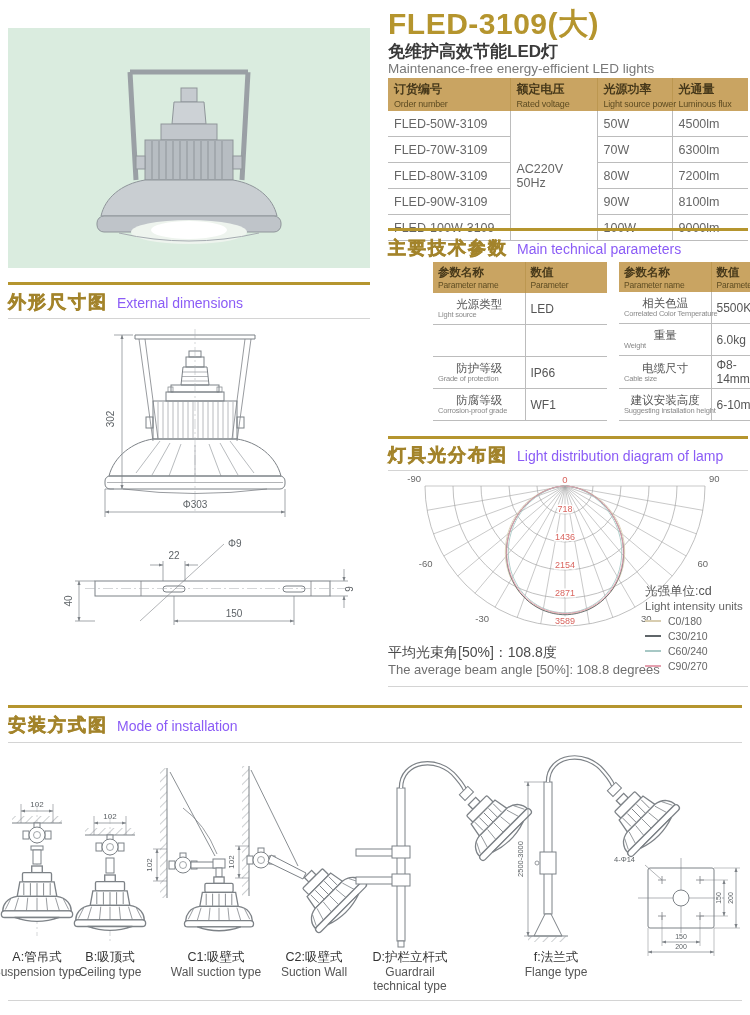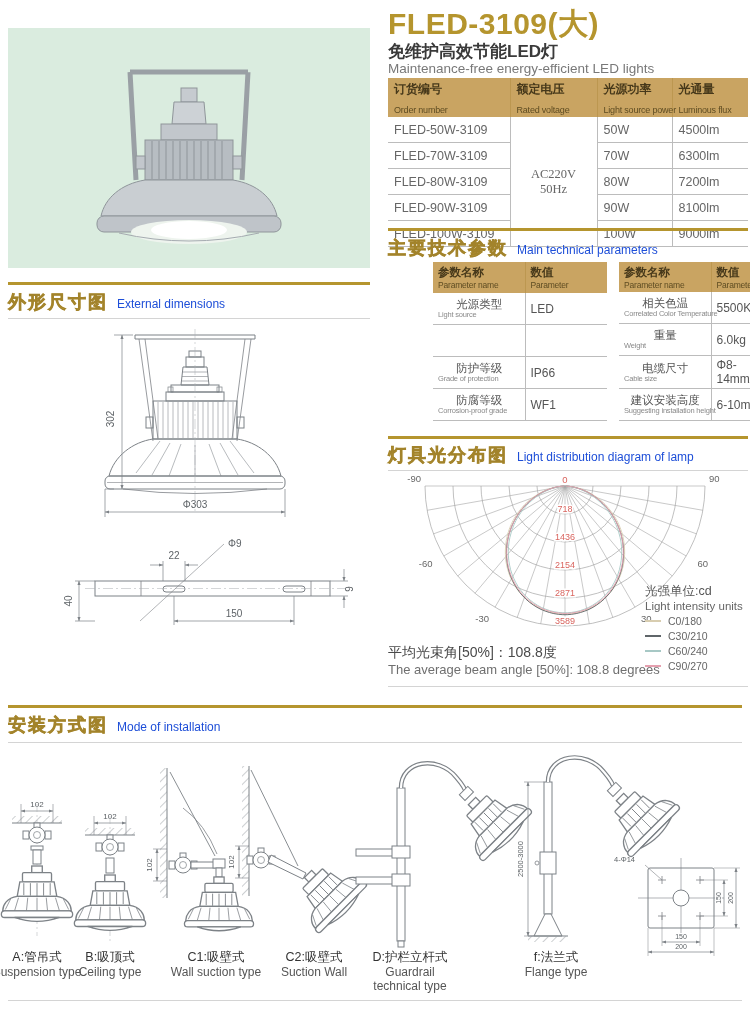--- a/index.html
+++ b/index.html
@@ -5,40 +5,40 @@
   html,body{margin:0;padding:0;background:#fff;}
   .page{position:relative;width:750px;height:1015px;background:#fff;overflow:hidden;
         font-family:"Liberation Sans",sans-serif;border-radius:27px;}
   .abs{position:absolute;}
   .gold-line{background:#b5952e;height:3px;}
   .thin-line{background:#d4d4d4;height:1px;}
 
   
   .sec-head{white-space:nowrap;}
   .sec-head .cn{font-size:18px;font-weight:bold;color:#c7a43e;-webkit-text-stroke:0.6px #a2832b;letter-spacing:2px;}
-  .sec-head .en{font-size:12px;color:#1d4ed8;margin-left:9px;}
+  .sec-head .en{font-size:14px;color:#8b5cf6;margin-left:9px;}
 
   
   .model-title{font-size:30px;font-weight:bold;color:#b5952e;letter-spacing:0.5px;}
   .sub-cn{font-size:17px;font-weight:bold;color:#3a3a3a;}
   .sub-en{font-size:13.5px;color:#787878;}
 
   
   .photo{background:#daecdf;}
 
   
   table{border-collapse:collapse;}
   .spec{width:360px;table-layout:fixed;}
   .spec th{background:#c9a462;color:#46381a;text-align:left;vertical-align:top;
            padding:3px 5px 2px 6px;font-size:12px;font-weight:bold;border-left:1px solid #bc9750;}
-  .spec th .en{display:block;font-size:9px;font-weight:normal;color:#5e4c22;margin-top:7px;letter-spacing:-0.2px;white-space:nowrap;}
+  .spec th .en{display:block;font-size:9px;font-weight:normal;color:#5e4c22;margin-top:1px;letter-spacing:-0.2px;white-space:nowrap;}
   .spec td{font-size:12.5px;color:#666;padding:2px 6px;height:21px;
            border-bottom:1px solid #bcbcbc;border-left:1px solid #bcbcbc;}
   .spec tr>*:first-child{border-left:none;}
-  .spec td.volt{text-align:center;font-family:Liberation Serif, serif;}
+  .spec td.volt{text-align:left;}
 
   
   .ptable{width:174px;table-layout:fixed;}
   .ptable th{background:#c9a462;color:#46381a;text-align:left;vertical-align:top;
              padding:3px 4px 2px 5px;font-size:11.5px;font-weight:bold;border-left:1px solid #bc9750;}
   .ptable th .en{display:block;font-size:8.5px;font-weight:normal;color:#5e4c22;white-space:nowrap;letter-spacing:-0.2px;}
   .ptable td{border-bottom:1px solid #bcbcbc;border-left:1px solid #bcbcbc;height:27px;
              padding:2px 4px 2px 5px;vertical-align:middle;}
   .ptable tr>*:first-child{border-left:none;}
   .ptable .pn-cn{font-size:11.5px;color:#555;line-height:12px;text-align:center;}

